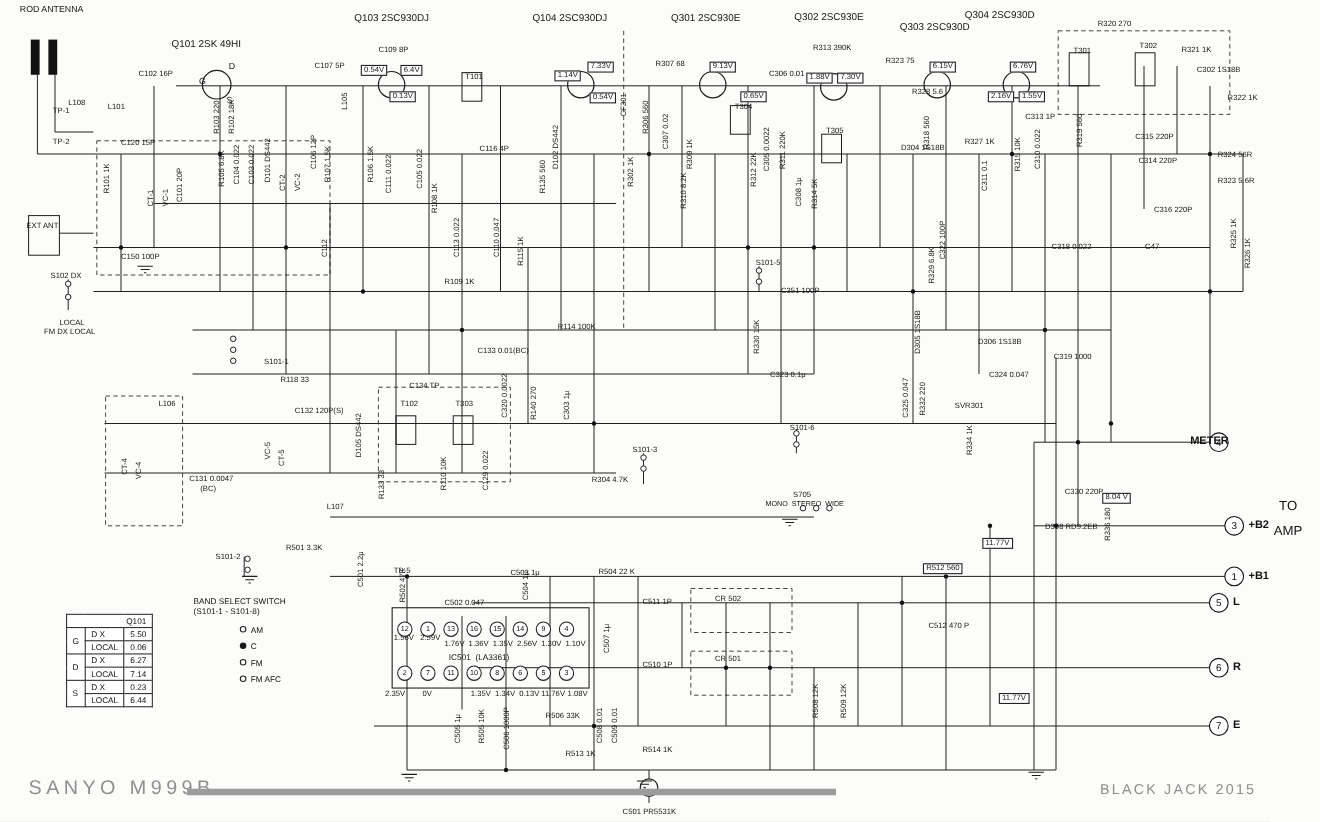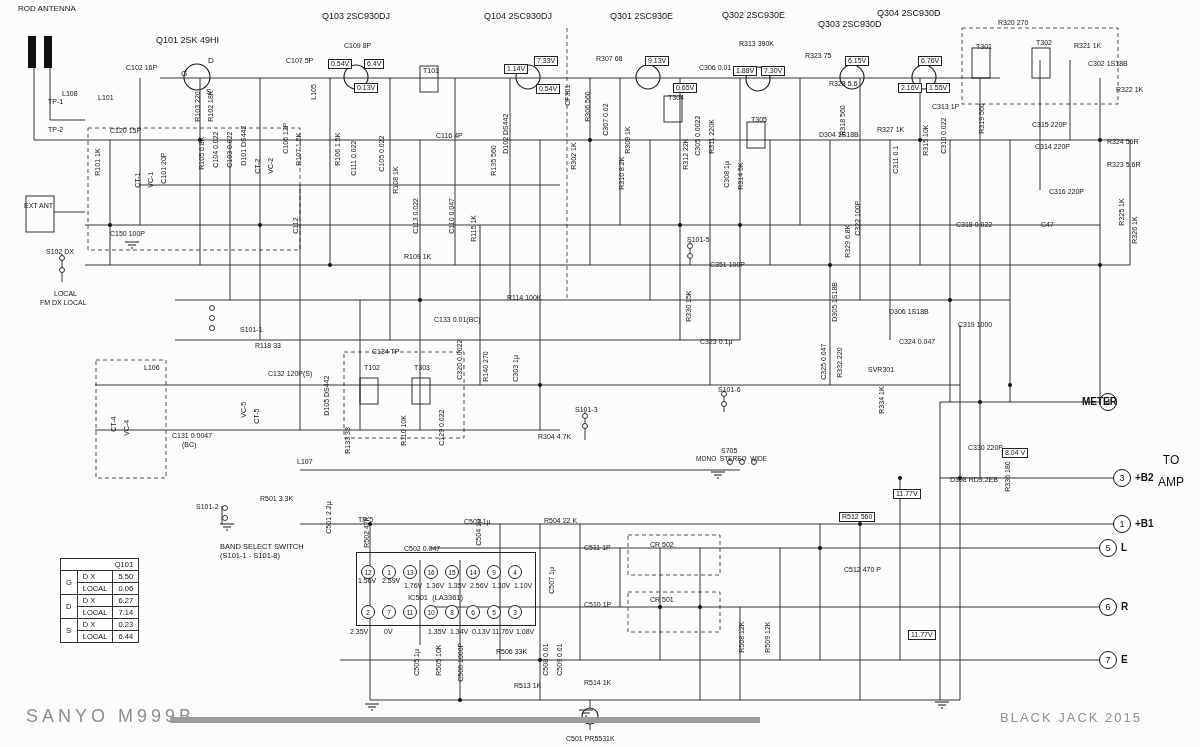--- a/index.html
+++ b/index.html
@@ -23,21 +23,21 @@
   .term-lbl{position:absolute;font-size:10px;font-weight:bold;color:#111;white-space:nowrap;}
   .pin{position:absolute;width:14px;height:14px;border:1px solid #222;border-radius:50%;
        background:#fff;display:flex;align-items:center;justify-content:center;
        font-size:6.5px;color:#111;box-sizing:border-box;}
   .icbox{position:absolute;left:356px;top:552px;width:178px;height:72px;border:1px solid #222;}
   .meas{position:absolute;left:60px;top:558px;border-collapse:collapse;
         font-size:7.5px;color:#111;background:#fff;}
   .meas th,.meas td{border:1px solid #333;padding:1px 5px;text-align:left;font-weight:normal;}
   .meas th{text-align:right;}
   .band{position:absolute;left:176px;top:542px;width:140px;font-size:7.5px;color:#111;}
-  .band .t{line-height:1.25;margin-left:44px;}
+  .band .t{line-height:1.25;}
   .bopts{margin:4px 0 0 42px;}
   .bopt{display:flex;align-items:center;height:15px;font-size:7.5px;}
   .mark{display:inline-block;width:6px;height:6px;border:1px solid #222;border-radius:50%;
         margin-right:4px;flex:0 0 auto;box-sizing:border-box;}
   .mark.dot{background:#161616;}
   .toamp{position:absolute;left:1158px;top:450px;font-size:12px;color:#111;
          text-align:center;line-height:1.8;}
   .foot-left{position:absolute;left:26px;top:706px;font-size:18px;letter-spacing:4px;color:#8e8e8e;}
   .foot-right{position:absolute;left:1000px;top:710px;font-size:13px;letter-spacing:2px;color:#8e8e8e;}
   .foot-bar{position:absolute;left:170px;top:717px;width:590px;height:6px;background:#9c9c9c;}
@@ -393,20 +393,38 @@
         <tr>
           <td>LOCAL</td>
           <td>6.44</td>
         </tr>
       </tbody>
   </table>
 
   <div class="band">
     <div class="t">BAND  SELECT  SWITCH</div>
     <div class="t">(S101-1 -  S101-8)</div>
+    <div class="bopts" id="band-options">
+        <div class="bopt">
+          <span class="mark"></span>
+          <span>AM</span>
+        </div>
+        <div class="bopt">
+          <span class="mark dot"></span>
+          <span>C</span>
+        </div>
+        <div class="bopt">
+          <span class="mark"></span>
+          <span>FM</span>
+        </div>
+        <div class="bopt">
+          <span class="mark"></span>
+          <span>FM  AFC</span>
+        </div>
+      </div>
   </div>
 
   <div id="terminals">
       <div class="term" style="left: 1099px; top: 393px;">4</div>
       <span class="term-lbl" style="left: 1082px; top: 396px;">METER</span>
       <div class="term" style="left: 1113px; top: 469px;">3</div>
       <span class="term-lbl" style="left: 1135px; top: 472px;">+B2</span>
       <div class="term" style="left: 1113px; top: 515px;">1</div>
       <span class="term-lbl" style="left: 1135px; top: 518px;">+B1</span>
       <div class="term" style="left: 1099px; top: 539px;">5</div>

